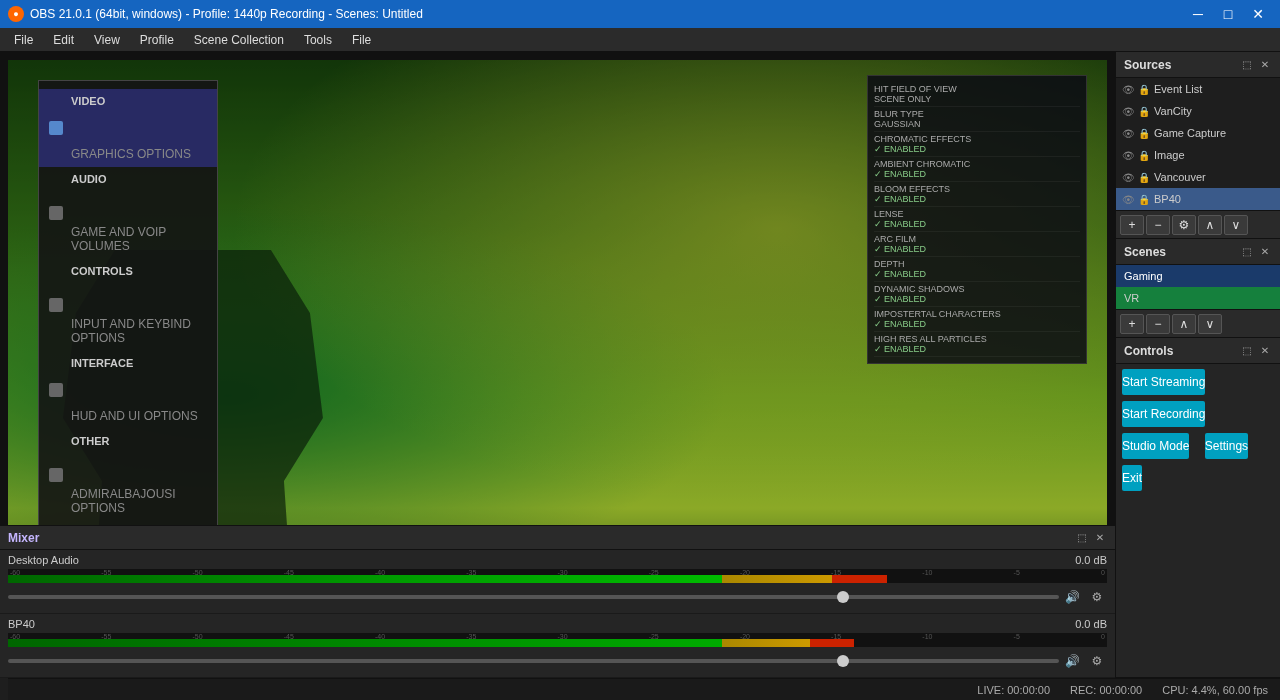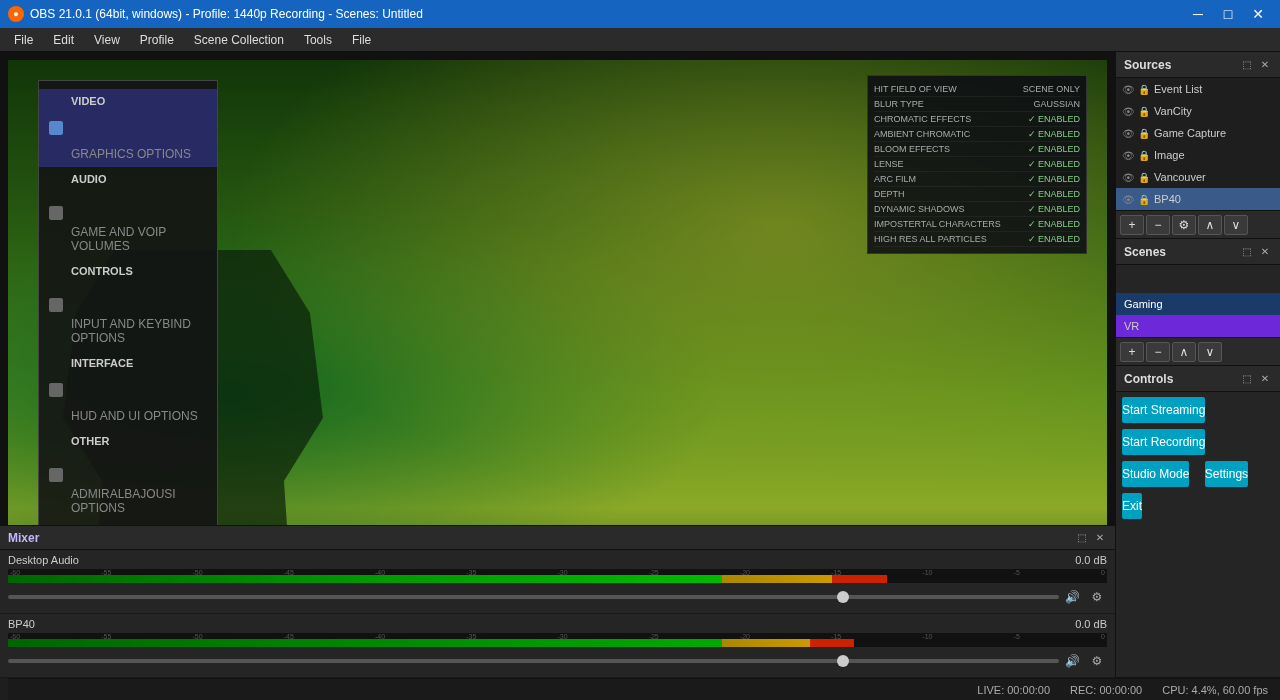--- a/index.html
+++ b/index.html
@@ -144,20 +144,21 @@
       border: 1px solid #333;
       padding: 6px;
       font-size: 9px;
       color: #aaa;
     }
     .overlay-row {
       display: flex;
       justify-content: space-between;
       padding: 2px 0;
       border-bottom: 1px solid rgba(255,255,255,0.05);
+      flex-direction: column;
     }
 
     
     #preview-bar {
       height: 50px;
       background: rgba(10,10,10,0.95);
       display: flex;
       align-items: center;
       justify-content: center;
       gap: 16px;
@@ -301,23 +302,22 @@
       font-size: 12px;
       cursor: pointer;
       display: flex;
       align-items: center;
       justify-content: center;
       border-radius: 2px;
     }
 
     
     #scenes-list {
-      background: #6d28d9;
+      background: #15803d;
       flex: 1;
-      margin-top: 28px;
     }
     .scene-item {
       height: 22px;
       display: flex;
       align-items: center;
       padding: 0 8px;
       cursor: pointer;
       font-size: 11px;
       color: #ccc;
     }

